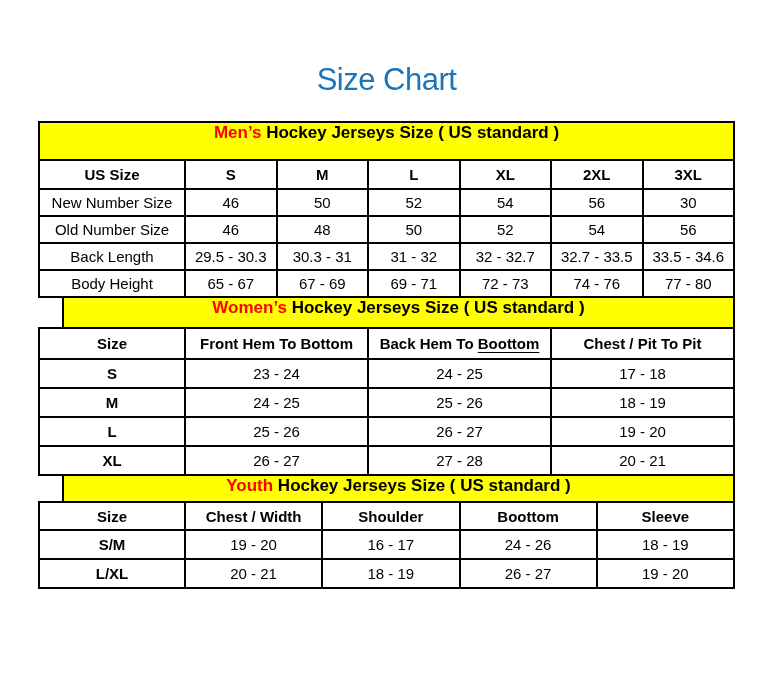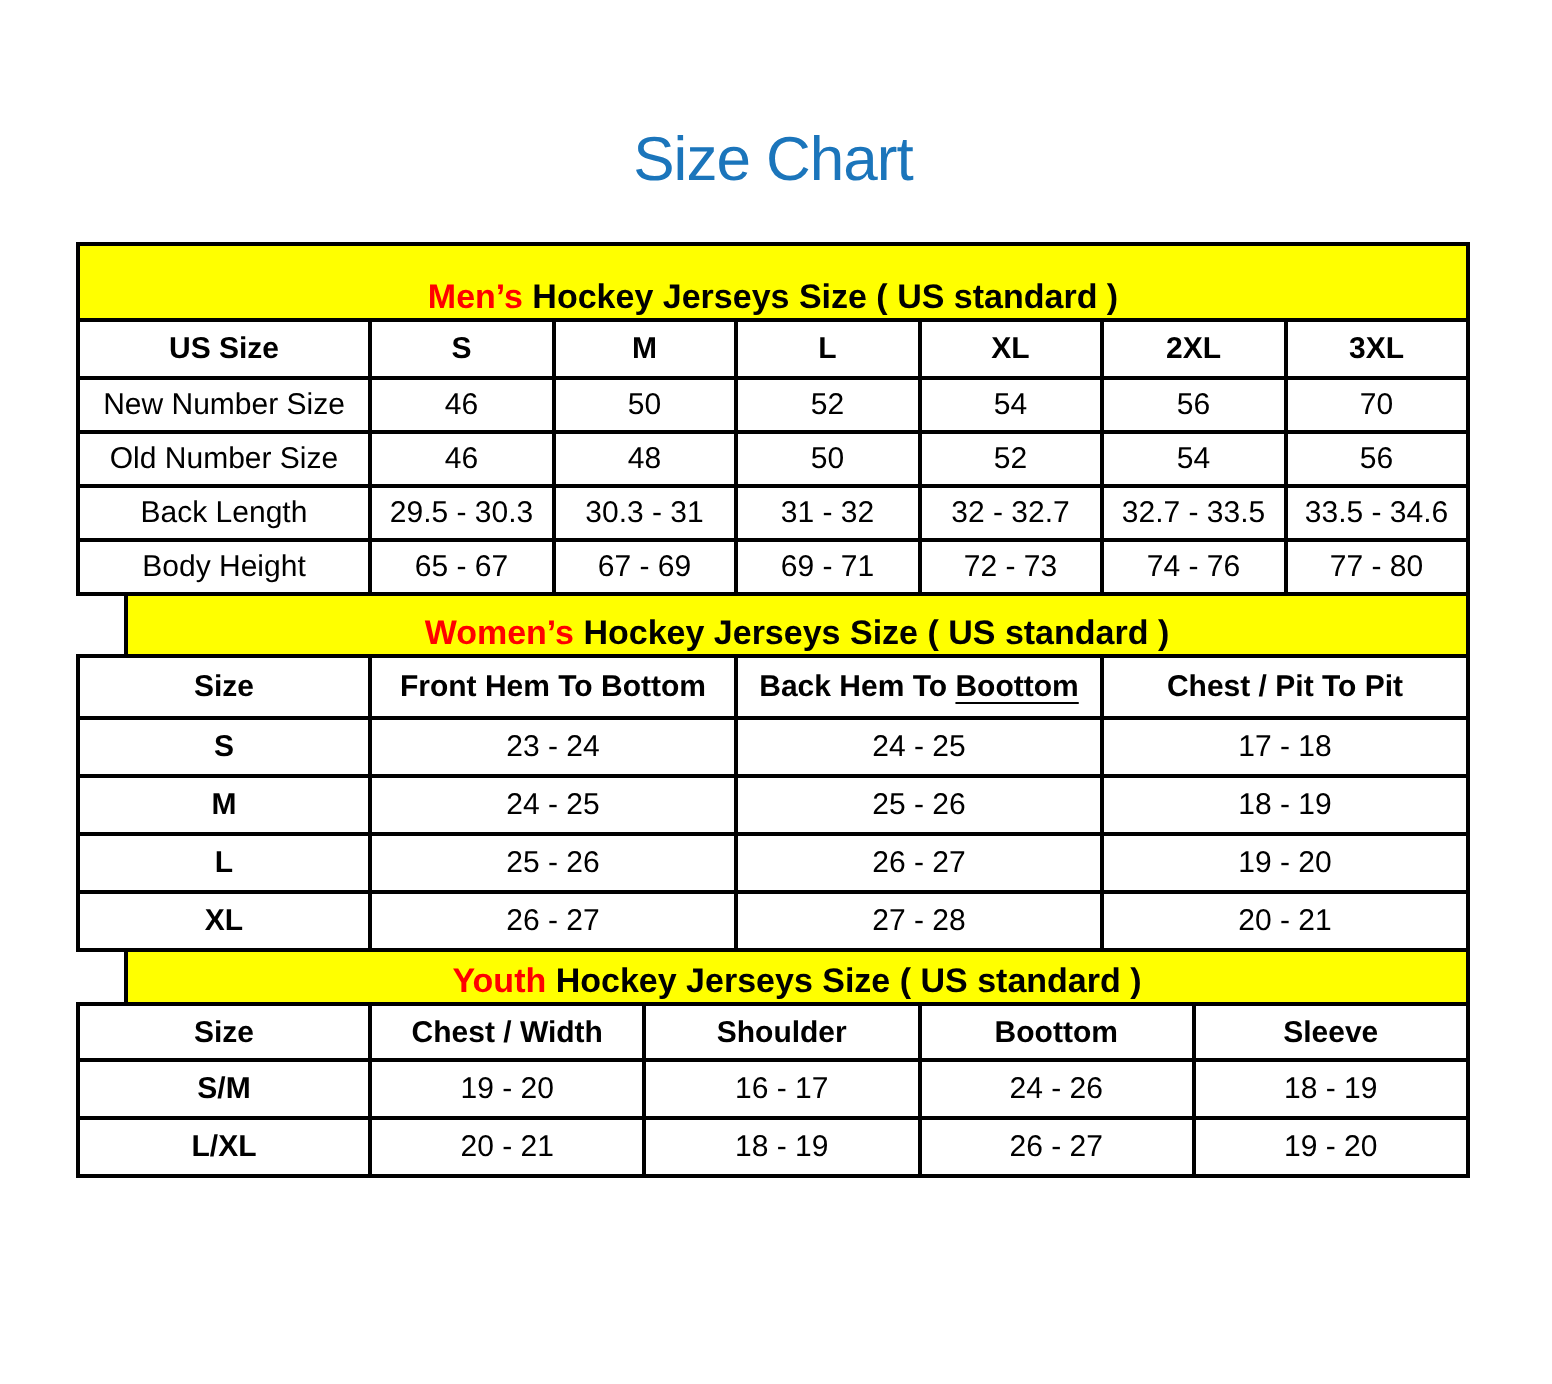--- a/index.html
+++ b/index.html
@@ -19,21 +19,21 @@
   .page{position:relative;width:776px;height:692px;}
   .title{
     position:absolute;top:62px;left:38px;width:697px;
     text-align:center;font-size:31px;font-weight:normal;color:var(--title-blue);
     letter-spacing:-0.5px;
   }
   .chart{position:absolute;top:121px;left:38px;width:697px;}
   .band{
     background:var(--band-yellow);
     border:2px solid var(--ink);
-    display:flex;align-items:flex-end;justify-content:center;
+    display:flex;align-items:flex-start;justify-content:center;
     font-weight:bold;font-size:17px;text-align:center;
   }
   .band-mens{height:40px;}
   .band-womens{height:33px;}
   .band-youth{height:29px;}
   .band .accent{color:var(--accent-red);white-space:pre;}
   .band .rest{white-space:pre;}
   .tbl{
     width:100%;border-collapse:collapse;table-layout:fixed;
     margin-top:-2px;background:var(--bg);
@@ -97,21 +97,21 @@
           </tr>
         </thead>
         <tbody>
           <tr>
             <td class="row-label">New Number Size</td>
             <td>46</td>
             <td>50</td>
             <td>52</td>
             <td>54</td>
             <td>56</td>
-            <td>70</td>
+            <td>30</td>
           </tr>
           <tr>
             <td class="row-label">Old Number Size</td>
             <td>46</td>
             <td>48</td>
             <td>50</td>
             <td>52</td>
             <td>54</td>
             <td>56</td>
           </tr>

